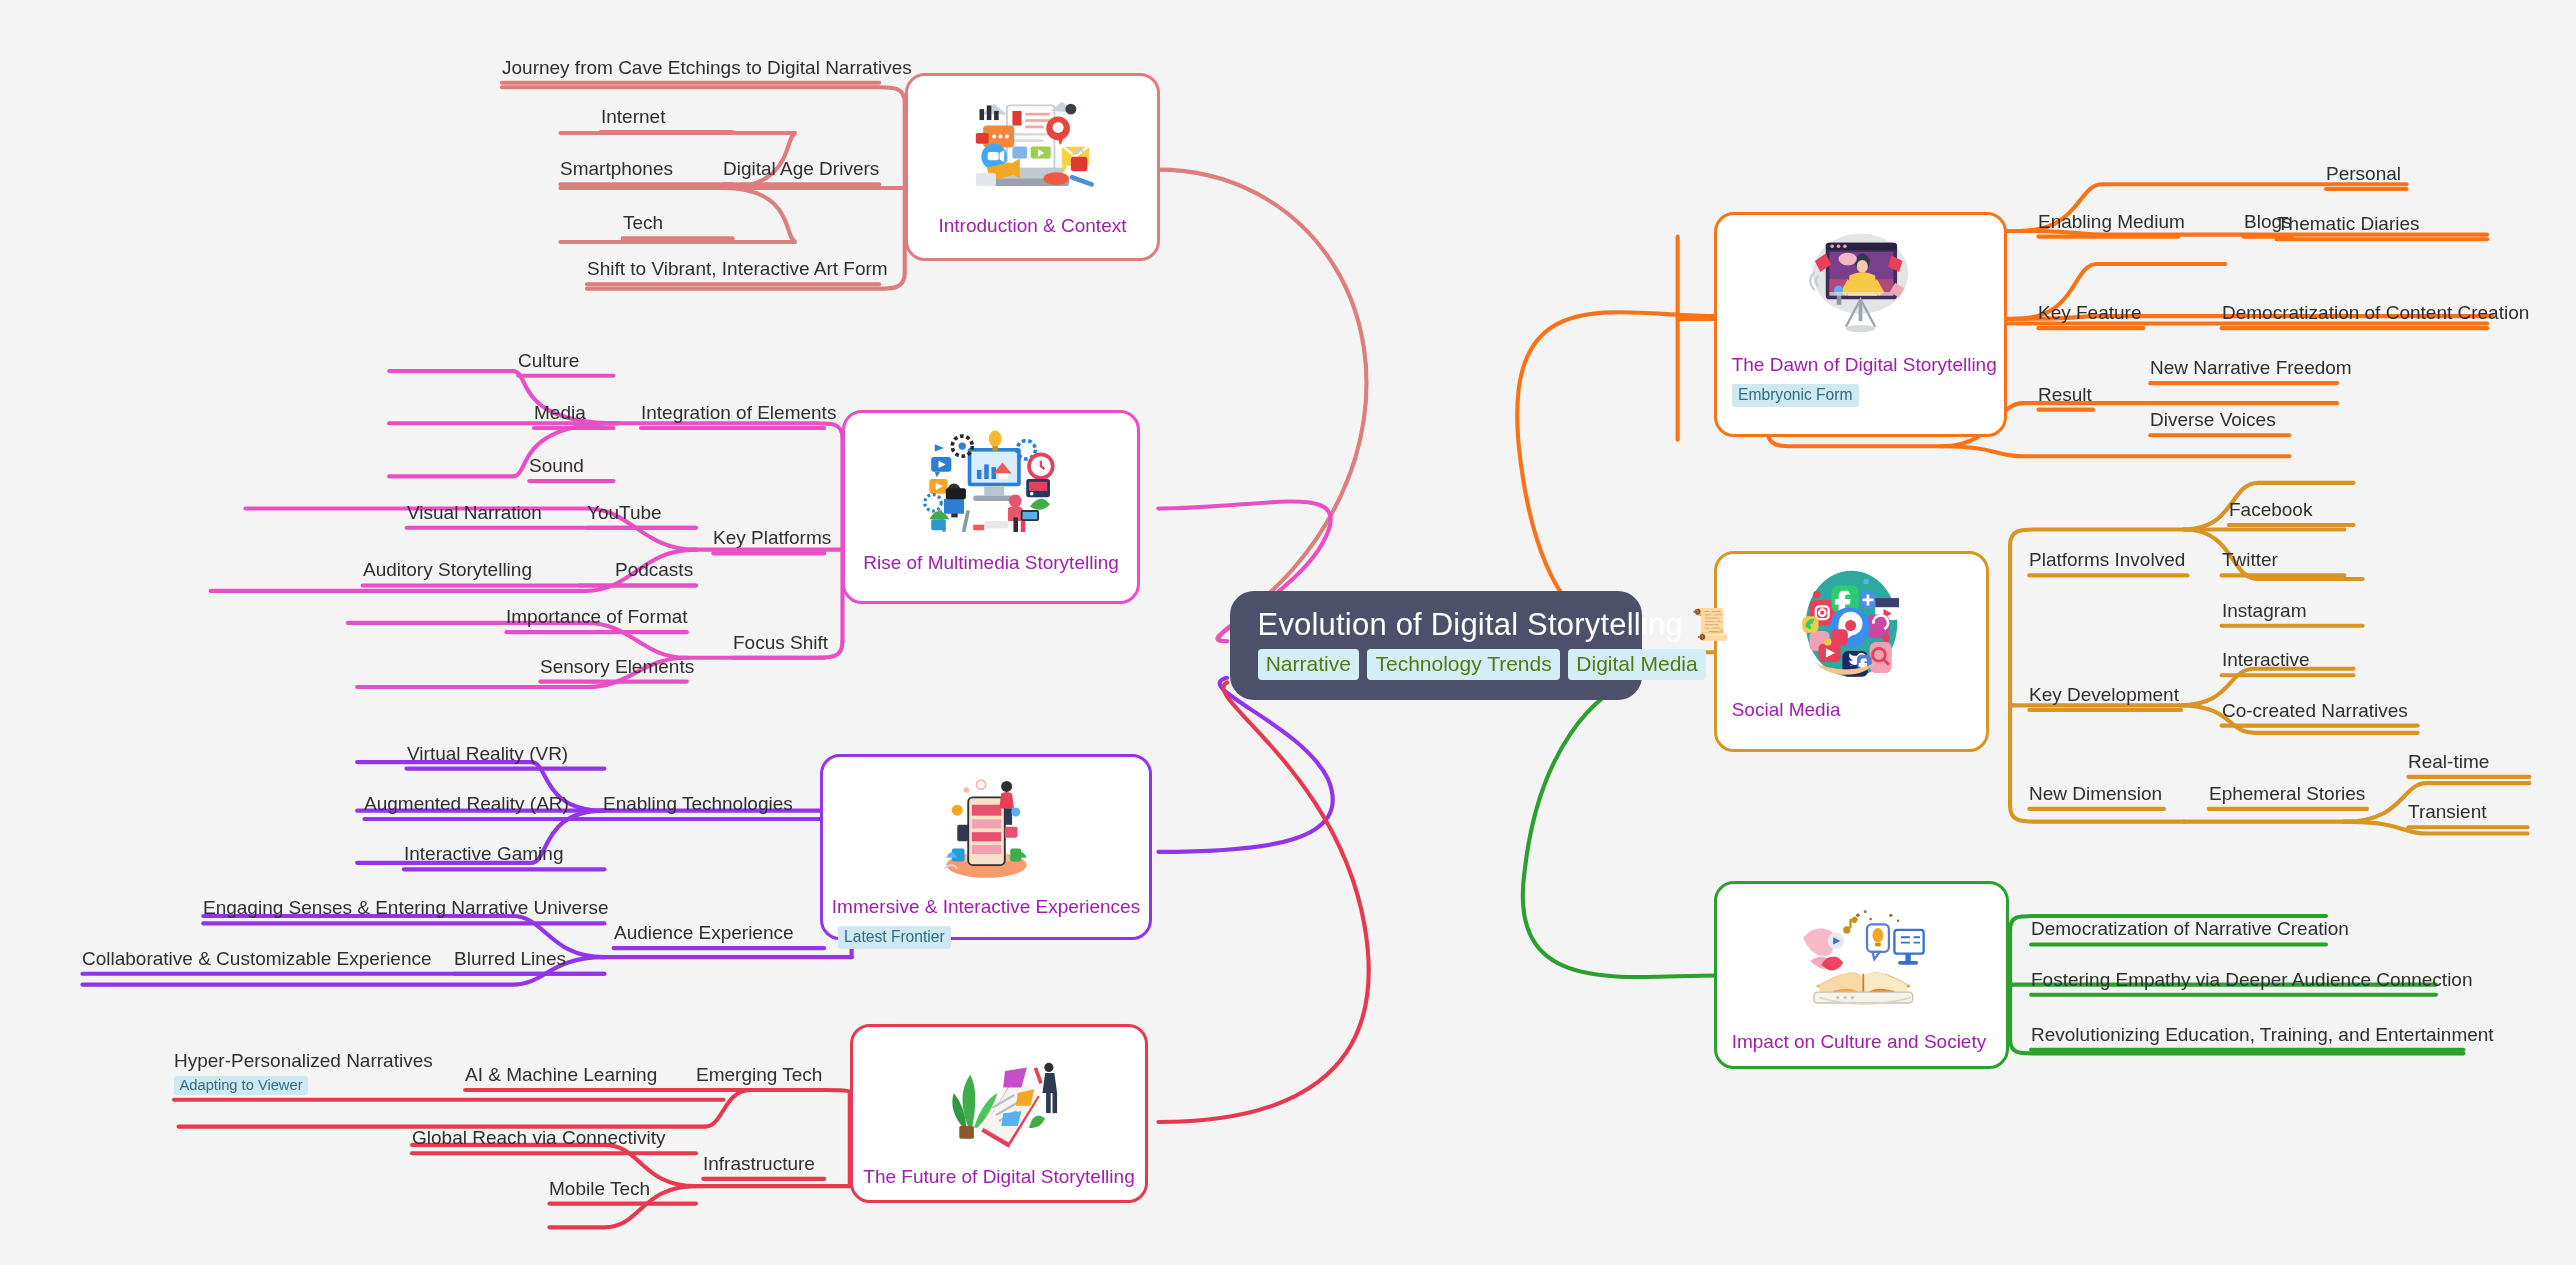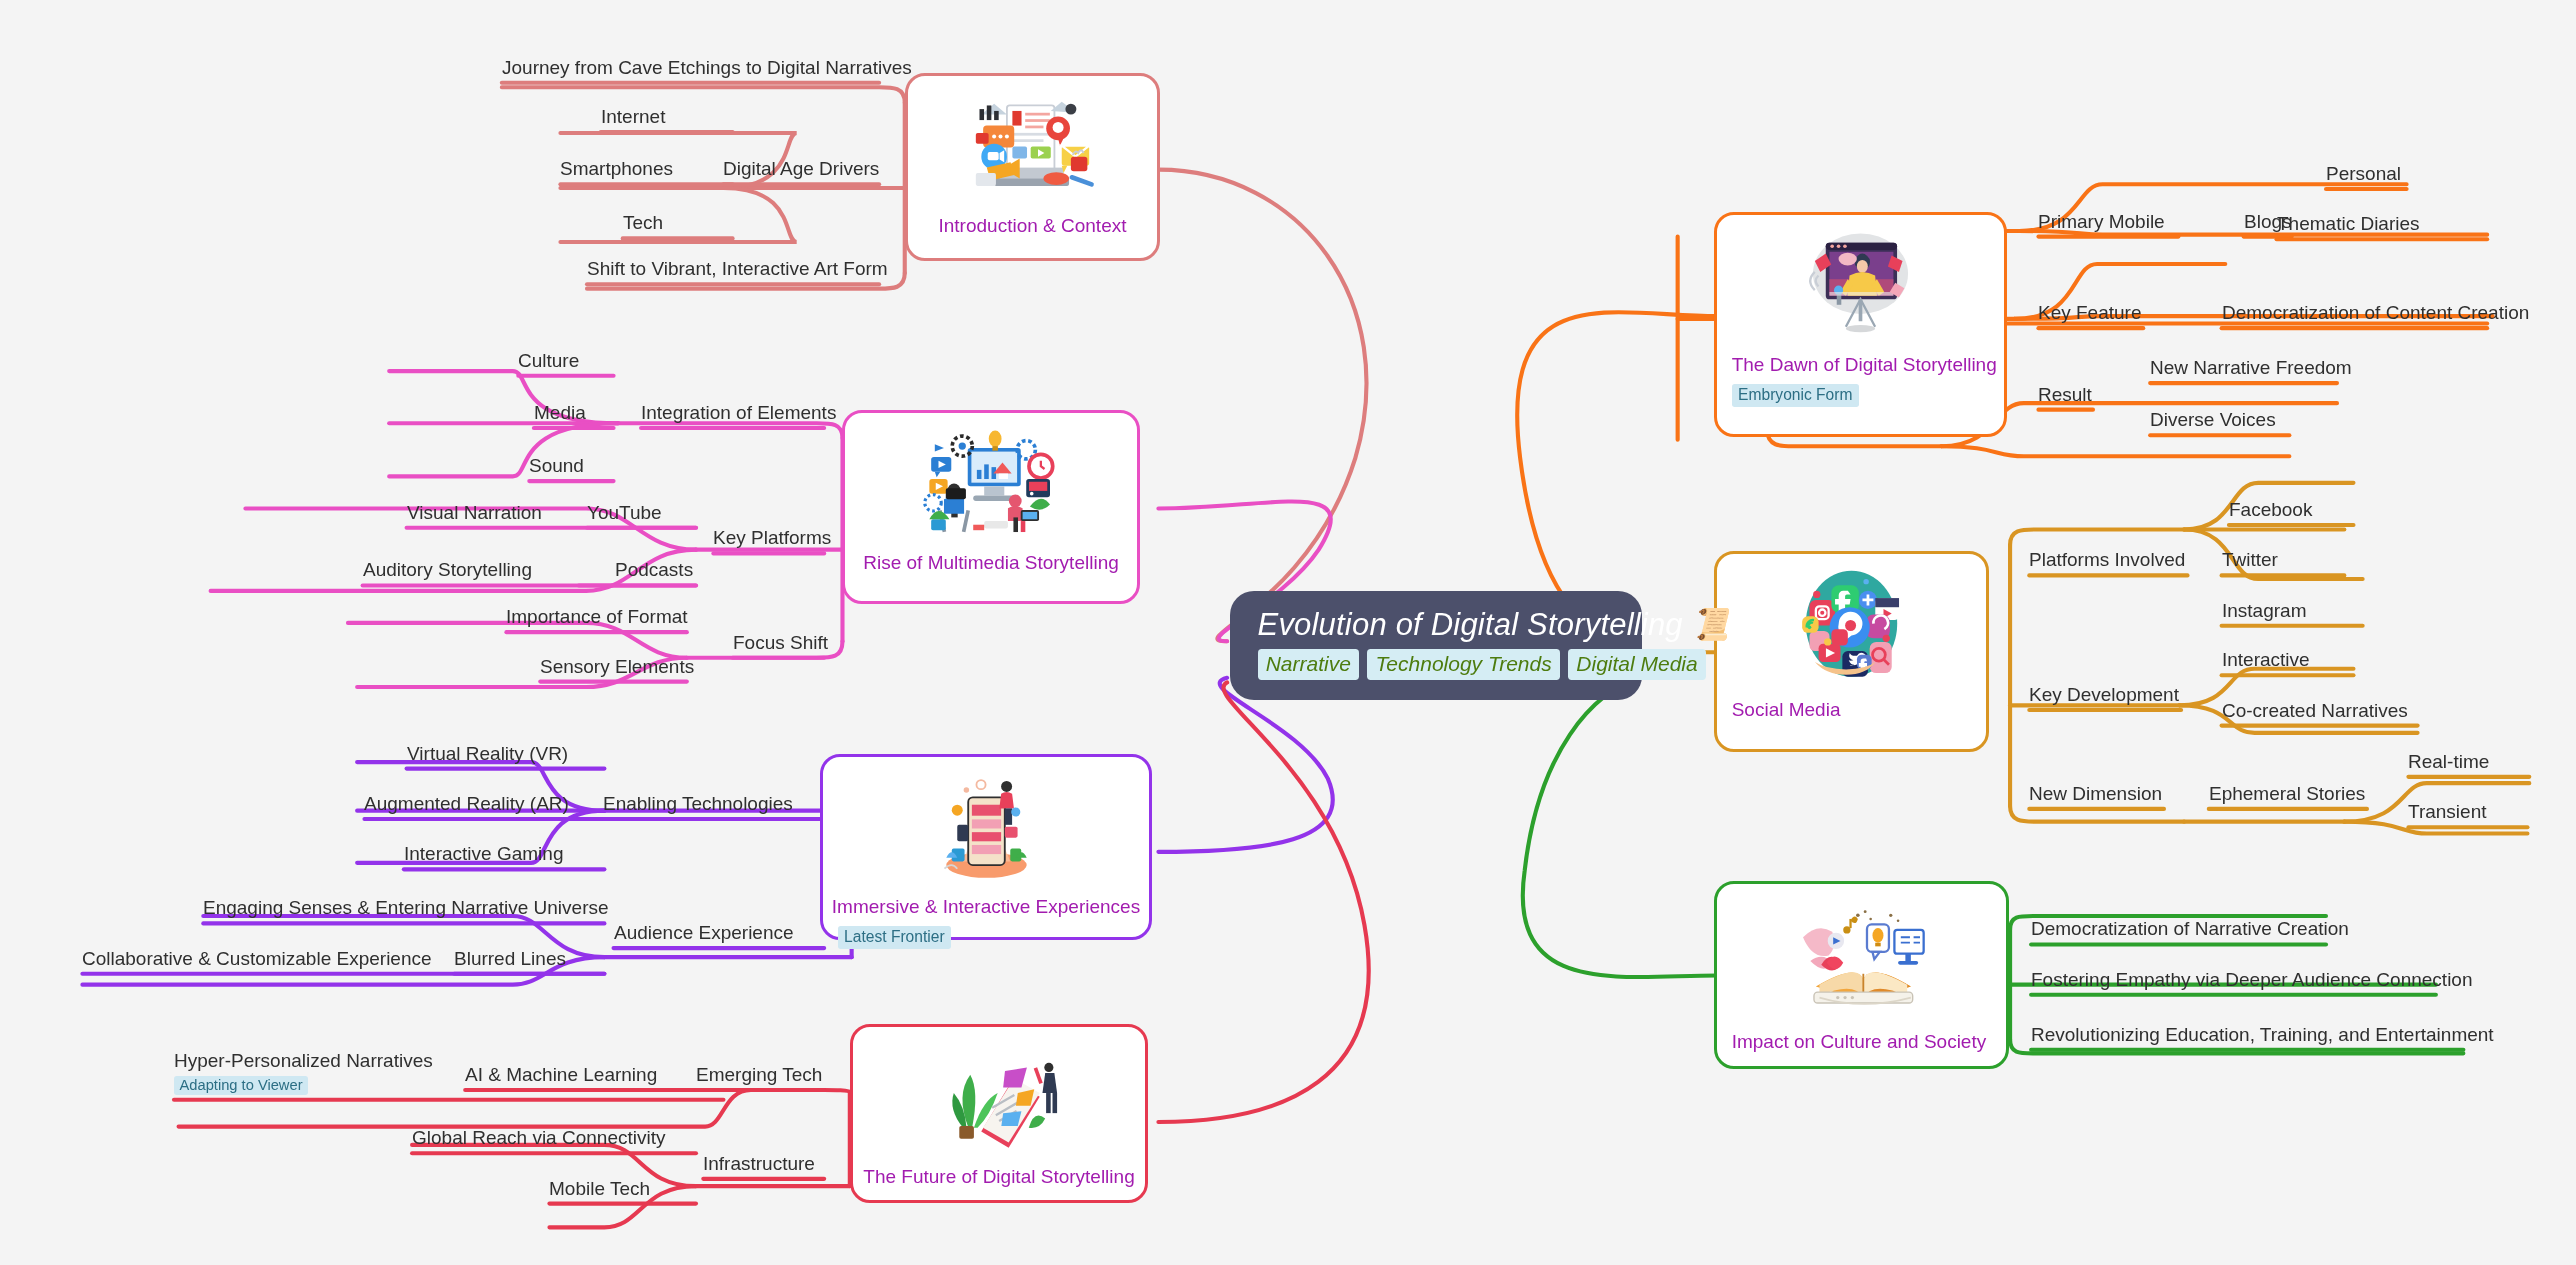--- a/index.html
+++ b/index.html
@@ -27,21 +27,20 @@
   .root-node {
     position: absolute;
     background: #4c506b;
     border-radius: 24px;
     padding: 18.3px 27.5px 20px 27.5px;
     display: flex;
     flex-direction: column;
     align-items: flex-start;
     gap: 9.2px;
     z-index: 40;
-    font-style: italic;
   }
   .root-title {
     color: #ffffff;
     font-size: 31px;
     letter-spacing: 0.2px;
     white-space: nowrap;
     line-height: 1;
   }
   .root-tags { display: flex; gap: 8.2px; }
   .tag {
@@ -645,21 +644,21 @@
   <div class="lbl" style="left:174px; top:1051px;">
     <span>Hyper-Personalized Narratives</span><br>
     <span class="lbl-badge">Adapting to Viewer</span>
   </div>
   <div class="lbl" style="left:465px; top:1065px;">AI &amp; Machine Learning</div>
   <div class="lbl" style="left:696px; top:1065px;">Emerging Tech</div>
   <div class="lbl" style="left:412px; top:1128px;">Global Reach via Connectivity</div>
   <div class="lbl" style="left:703px; top:1154px;">Infrastructure</div>
   <div class="lbl" style="left:549px; top:1179px;">Mobile Tech</div>
 
-  <div class="lbl" style="left:2038px; top:212px;">Primary Mobile</div>
+  <div class="lbl" style="left:2038px; top:212px;">Enabling Medium</div>
   <div class="lbl" style="left:2244px; top:212px;">Blogs</div>
   <div class="lbl" style="left:2326px; top:164px;">Personal</div>
   <div class="lbl" style="left:2277px; top:214px;">Thematic Diaries</div>
   <div class="lbl" style="left:2038px; top:303px;">Key Feature</div>
   <div class="lbl" style="left:2222px; top:303px;">Democratization of Content Creation</div>
   <div class="lbl" style="left:2038px; top:385px;">Result</div>
   <div class="lbl" style="left:2150px; top:358px;">New Narrative Freedom</div>
   <div class="lbl" style="left:2150px; top:410px;">Diverse Voices</div>
 
   <div class="lbl" style="left:2029px; top:550px;">Platforms Involved</div>

